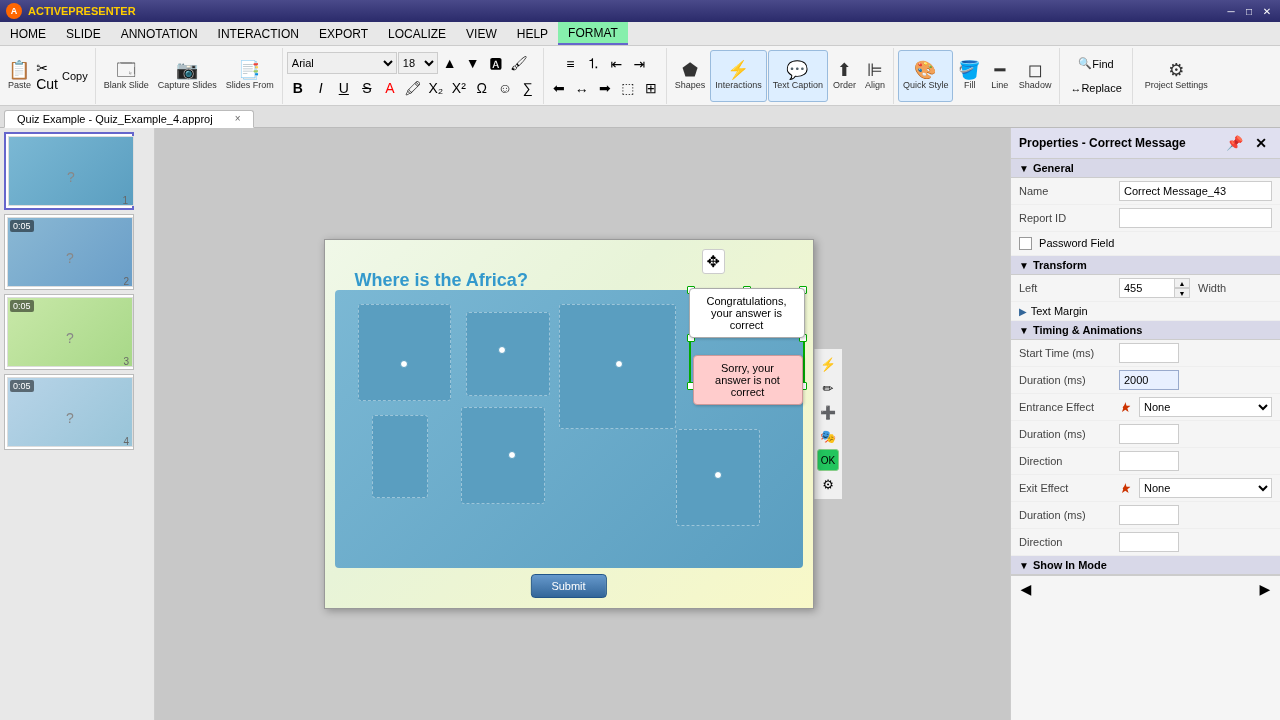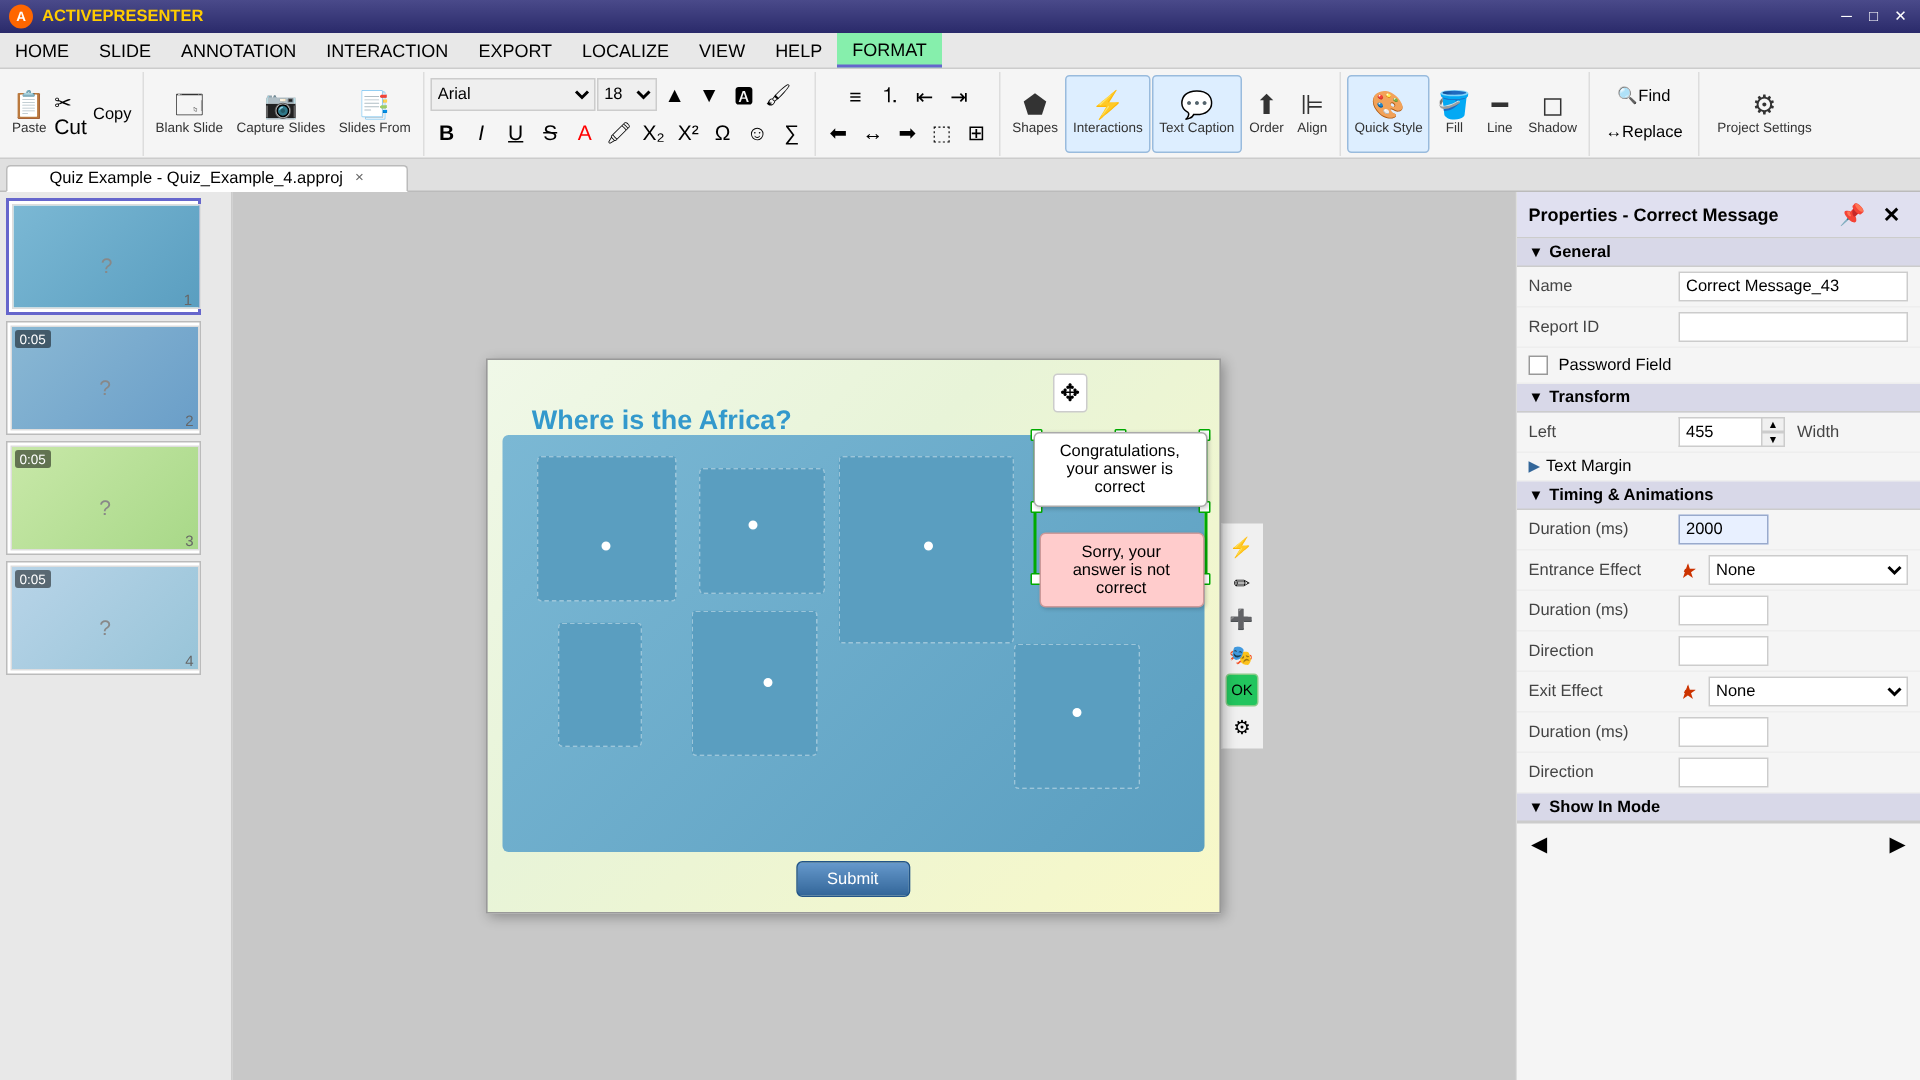--- a/index.html
+++ b/index.html
@@ -26,21 +26,21 @@
     .tb-btn-small { display: flex; align-items: center; justify-content: center; padding: 2px; cursor: pointer; border-radius: 2px; font-size: 14px; width: 22px; height: 22px; }
     .font-select { width: 110px; height: 22px; font-size: 11px; border: 1px solid #ccc; }
     .font-size { width: 40px; height: 22px; font-size: 11px; border: 1px solid #ccc; }
     .format-row { display: flex; align-items: center; gap: 1px; }
 
     
     .tb-btn.highlighted { background: #ddeeff; border: 1px solid #99bbdd; }
 
     
     #tabbar { height: 22px; background: #e0e0e0; border-bottom: 1px solid #bbb; display: flex; align-items: flex-end; padding-left: 4px; }
-    .tab { padding: 2px 28px; background: #f5f5f5; border: 1px solid #bbb; border-bottom: none; font-size: 11px; cursor: pointer; border-radius: 3px 3px 0 0; display: flex; align-items: flex-start; gap: 8px; }
+    .tab { padding: 2px 12px; background: #f5f5f5; border: 1px solid #bbb; border-bottom: none; font-size: 11px; cursor: pointer; border-radius: 3px 3px 0 0; display: flex; align-items: flex-start; gap: 22px; }
     .tab.active { background: white; border-bottom: 1px solid white; margin-bottom: -1px; }
     .tab .close-tab { font-size: 10px; color: #666; }
 
     
     #main { display: flex; height: calc(720px - 22px - 24px - 60px - 22px); }
 
     
     #slide-panel { width: 155px; background: #e8e8e8; border-right: 1px solid #ccc; overflow-y: auto; padding: 4px; }
     .slide-thumb { width: 130px; background: white; border: 1px solid #bbb; margin-bottom: 4px; cursor: pointer; position: relative; padding: 2px; }
     .slide-thumb.active { border: 2px solid #6666cc; }
@@ -411,20 +411,24 @@
     <div class="text-margin-row">
       <span class="expand-icon">▶</span>
       <span>Text Margin</span>
     </div>
 
     <div class="section-header">
       <span class="collapse-icon">▼</span>
       <span>Timing &amp; Animations</span>
     </div>
     <div class="prop-row">
+      <div class="prop-label">Start Time (ms)</div>
+      <input class="prop-input-num" value="" style="">
+    </div>
+    <div class="prop-row">
       <div class="prop-label">Duration (ms)</div>
       <input class="prop-input-num" value="2000" style="background: rgb(232, 240, 255); border-color: rgb(153, 170, 204);">
     </div>
 
     <div class="effect-row">
       <div class="prop-label">Entrance Effect</div>
       <span class="effect-icon star">★</span>
       <select class="none-select">
         <option>None</option>
       </select>

